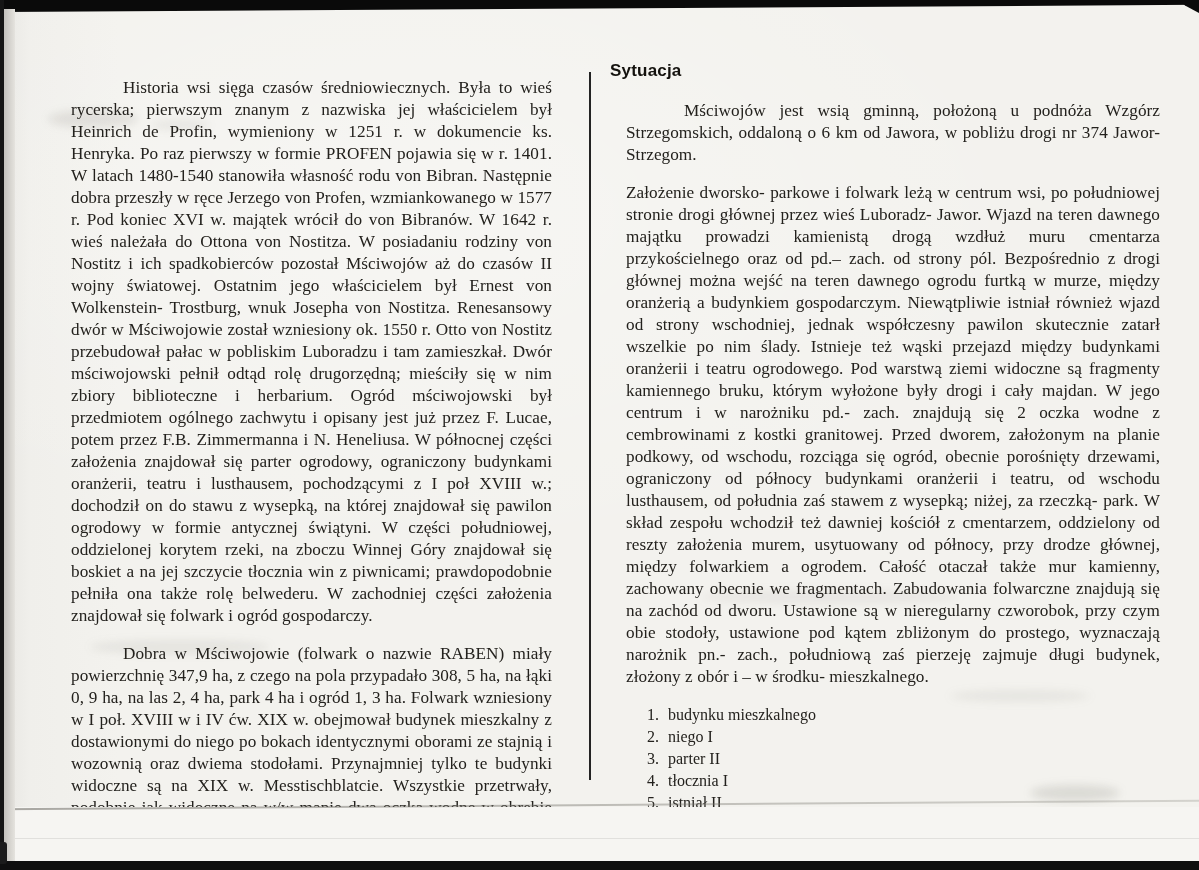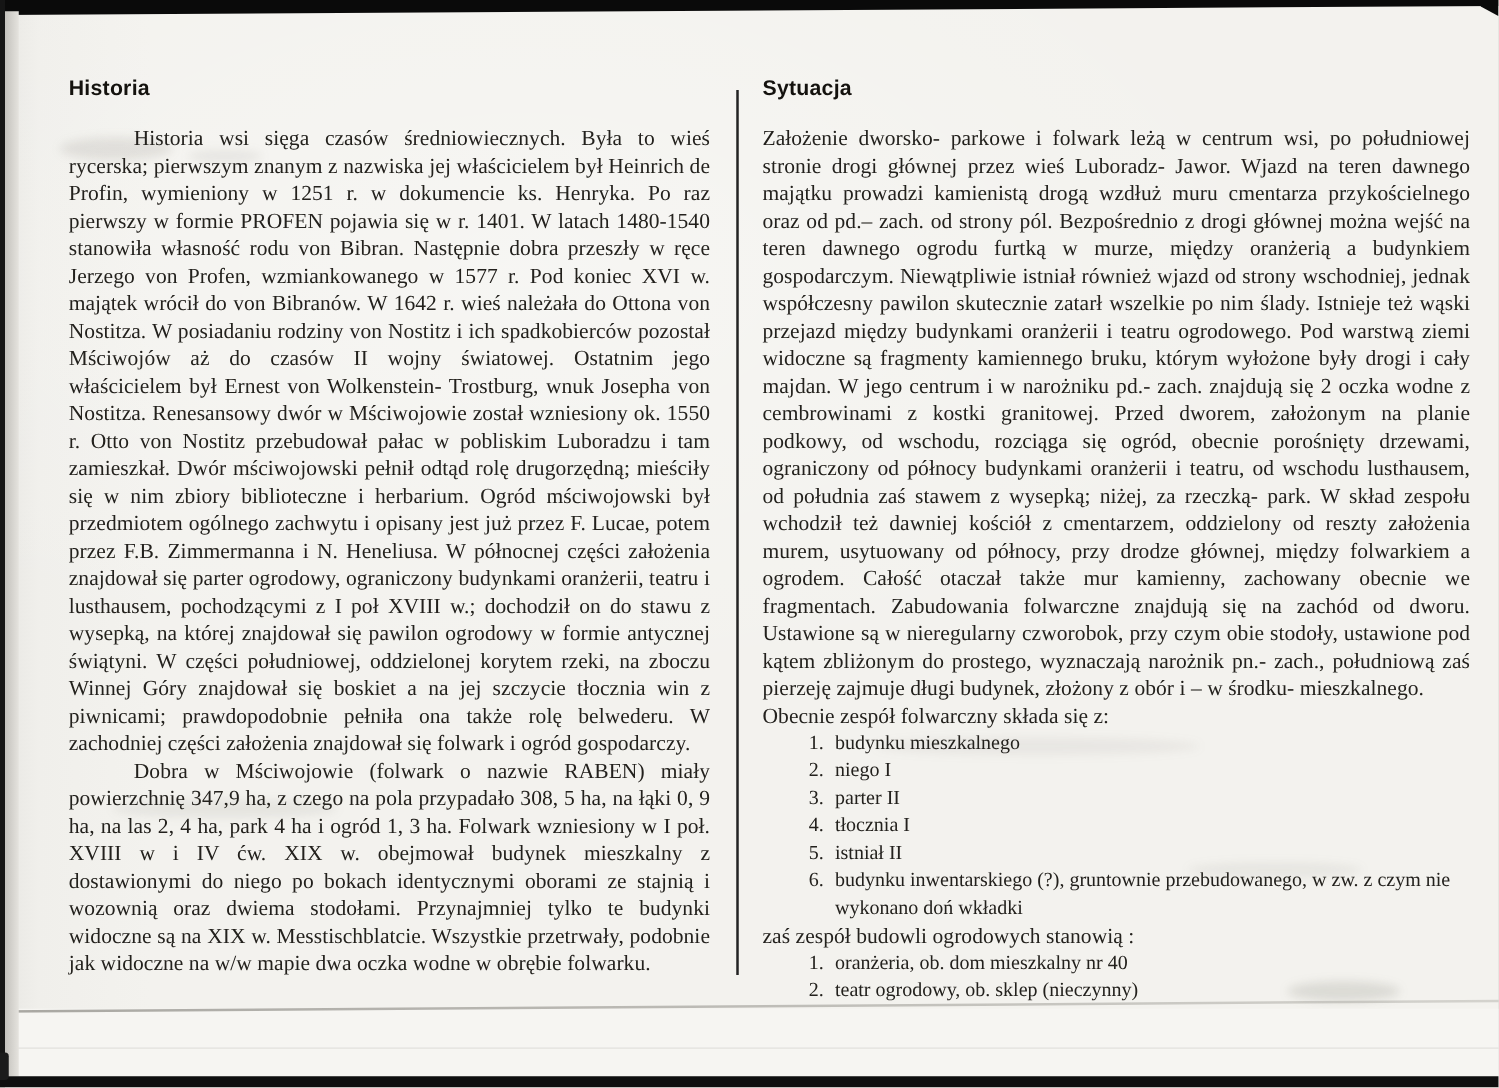--- a/index.html
+++ b/index.html
@@ -31,52 +31,51 @@
   .sm3{left:90px;top:640px;width:180px;height:14px;background:rgba(110,108,100,.10);}
   .sm4{left:1030px;top:785px;width:90px;height:16px;background:rgba(100,98,90,.16);}
   .sm5{left:700px;top:590px;width:260px;height:14px;background:rgba(110,108,100,.08);}
   .sm6{left:950px;top:690px;width:140px;height:12px;background:rgba(110,108,100,.09);}
   
   .col{position:absolute;top:61px;}
   .col-left{left:55px;width:513px;}
   .col-right{left:610px;width:566px;}
   .heading{font-family:"Liberation Sans",sans-serif;font-size:17px;font-weight:bold;
     letter-spacing:.2px;margin:0 0 19px 0;color:#14120e;line-height:20px;}
-  .para{margin:0;font-size:17.2px;line-height:22px;text-align:justify;letter-spacing:.05px;}
+  .para{margin:16px;font-size:17.2px;line-height:22px;text-align:justify;letter-spacing:.05px;}
   .indent{text-indent:52px;}
   .col-right .indent{text-indent:58px;}
   .num-list{margin:0;padding:0 0 0 37px;list-style:none;counter-reset:n;}
   .num-list li{counter-increment:n;position:relative;padding-left:21px;
     font-size:16px;line-height:22px;text-align:left;}
   .num-list li::before{content:counter(n) ".";position:absolute;left:0;top:0;}
 </style>
 </head>
 <body>
 
 <div class="scan">
 
   <div class="smudge sm1"></div>
   <div class="smudge sm2"></div>
   <div class="smudge sm3"></div>
   <div class="smudge sm4"></div>
   <div class="smudge sm5"></div>
   <div class="smudge sm6"></div>
 
   <section class="col col-left">
-    <h2 class="heading">Historia</h2>
     <p class="para indent">Historia wsi sięga czasów średniowiecznych. Była to wieś rycerska; pierwszym znanym z nazwiska jej właścicielem był Heinrich de Profin, wymieniony w 1251 r. w dokumencie ks. Henryka. Po raz pierwszy w formie PROFEN pojawia się w r. 1401. W latach 1480-1540 stanowiła własność rodu von Bibran. Następnie dobra przeszły w ręce Jerzego von Profen, wzmiankowanego w 1577 r. Pod koniec XVI w. majątek wrócił do von Bibranów. W 1642 r. wieś należała do Ottona von Nostitza. W posiadaniu rodziny von Nostitz i ich spadkobierców pozostał Mściwojów aż do czasów II wojny światowej. Ostatnim jego właścicielem był Ernest von Wolkenstein- Trostburg, wnuk Josepha von Nostitza. Renesansowy dwór w Mściwojowie został wzniesiony ok. 1550 r. Otto von Nostitz przebudował pałac w pobliskim Luboradzu i tam zamieszkał. Dwór mściwojowski pełnił odtąd rolę drugorzędną; mieściły się w nim zbiory biblioteczne i herbarium. Ogród mściwojowski był przedmiotem ogólnego zachwytu i opisany jest już przez F. Lucae, potem przez F.B. Zimmermanna i N. Heneliusa. W północnej części założenia znajdował się parter ogrodowy, ograniczony budynkami oranżerii, teatru i lusthausem, pochodzącymi z I poł XVIII w.; dochodził on do stawu z wysepką, na której znajdował się pawilon ogrodowy w formie antycznej świątyni. W części południowej, oddzielonej korytem rzeki, na zboczu Winnej Góry znajdował się boskiet a na jej szczycie tłocznia win z piwnicami; prawdopodobnie pełniła ona także rolę belwederu. W zachodniej części założenia znajdował się folwark i ogród gospodarczy.</p>
     <p class="para indent">Dobra w Mściwojowie (folwark o nazwie RABEN) miały powierzchnię 347,9 ha, z czego na pola przypadało 308, 5 ha, na łąki 0, 9 ha, na las 2, 4 ha, park 4 ha i ogród 1, 3 ha. Folwark wzniesiony w I poł. XVIII w i IV ćw. XIX w. obejmował budynek mieszkalny z dostawionymi do niego po bokach identycznymi oborami ze stajnią i wozownią oraz dwiema stodołami. Przynajmniej tylko te budynki widoczne są na XIX w. Messtischblatcie. Wszystkie przetrwały, podobnie jak widoczne na w/w mapie dwa oczka wodne w obrębie folwarku.</p>
   </section>
 
   <div class="divider"></div>
 
   <section class="col col-right">
     <h2 class="heading">Sytuacja</h2>
+    <p class="para indent">Mściwojów jest wsią gminną, położoną u podnóża Wzgórz Strzegomskich, oddaloną o 6 km od Jawora, w pobliżu drogi nr 374 Jawor- Strzegom.</p>
     <p class="para">Założenie dworsko- parkowe i folwark leżą w centrum wsi, po południowej stronie drogi głównej przez wieś Luboradz- Jawor. Wjazd na teren dawnego majątku prowadzi kamienistą drogą wzdłuż muru cmentarza przykościelnego oraz od pd.– zach. od strony pól. Bezpośrednio z drogi głównej można wejść na teren dawnego ogrodu furtką w murze, między oranżerią a budynkiem gospodarczym. Niewątpliwie istniał również wjazd od strony wschodniej, jednak współczesny pawilon skutecznie zatarł wszelkie po nim ślady. Istnieje też wąski przejazd między budynkami oranżerii i teatru ogrodowego. Pod warstwą ziemi widoczne są fragmenty kamiennego bruku, którym wyłożone były drogi i cały majdan. W jego centrum i w narożniku pd.- zach. znajdują się 2 oczka wodne z cembrowinami z kostki granitowej. Przed dworem, założonym na planie podkowy, od wschodu, rozciąga się ogród, obecnie porośnięty drzewami, ograniczony od północy budynkami oranżerii i teatru, od wschodu lusthausem, od południa zaś stawem z wysepką; niżej, za rzeczką- park. W skład zespołu wchodził też dawniej kościół z cmentarzem, oddzielony od reszty założenia murem, usytuowany od północy, przy drodze głównej, między folwarkiem a ogrodem. Całość otaczał także mur kamienny, zachowany obecnie we fragmentach. Zabudowania folwarczne znajdują się na zachód od dworu. Ustawione są w nieregularny czworobok, przy czym obie stodoły, ustawione pod kątem zbliżonym do prostego, wyznaczają narożnik pn.- zach., południową zaś pierzeję zajmuje długi budynek, złożony z obór i – w środku- mieszkalnego.</p>
-    <p class="para">Obecnie zespół folwarczny składa się z:</p>
     <ol class="num-list">
       <li>budynku mieszkalnego</li>
       <li>niego I</li>
       <li>parter II</li>
       <li>tłocznia I</li>
       <li>istniał II</li>
       <li>budynku inwentarskiego (?), gruntownie przebudowanego, w zw. z czym nie wykonano doń wkładki</li>
     </ol>
     <p class="para">zaś zespół budowli ogrodowych stanowią :</p>
     <ol class="num-list">

